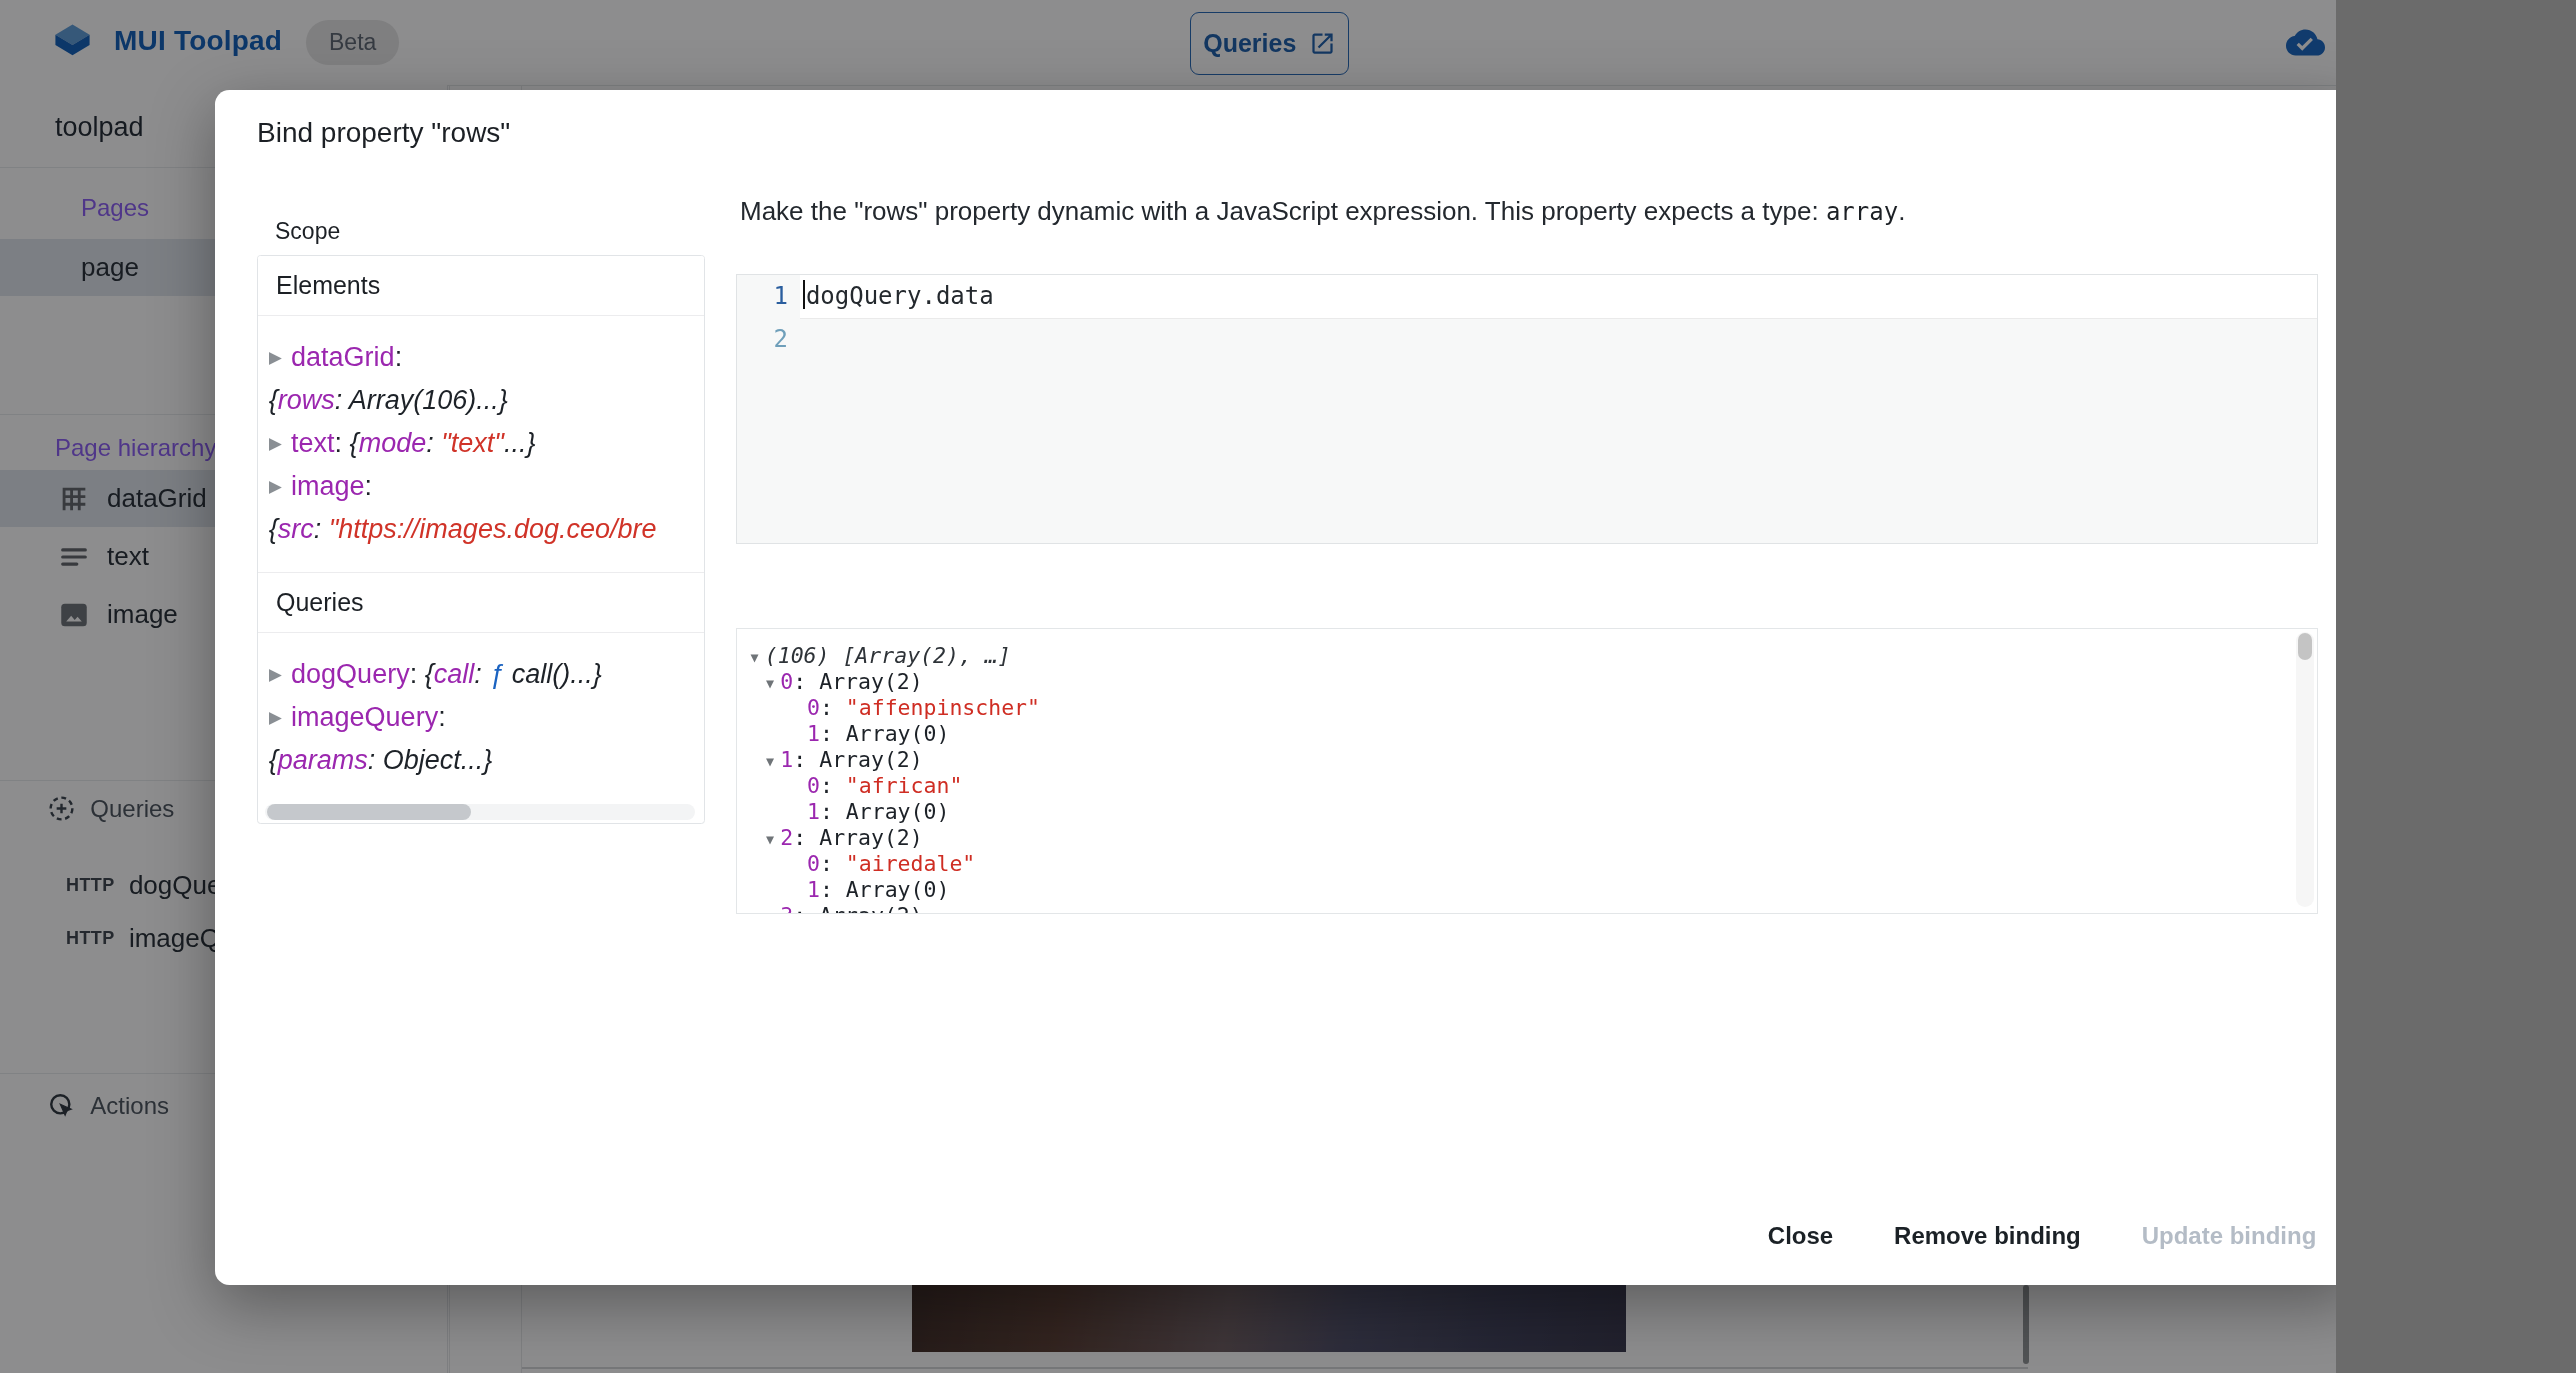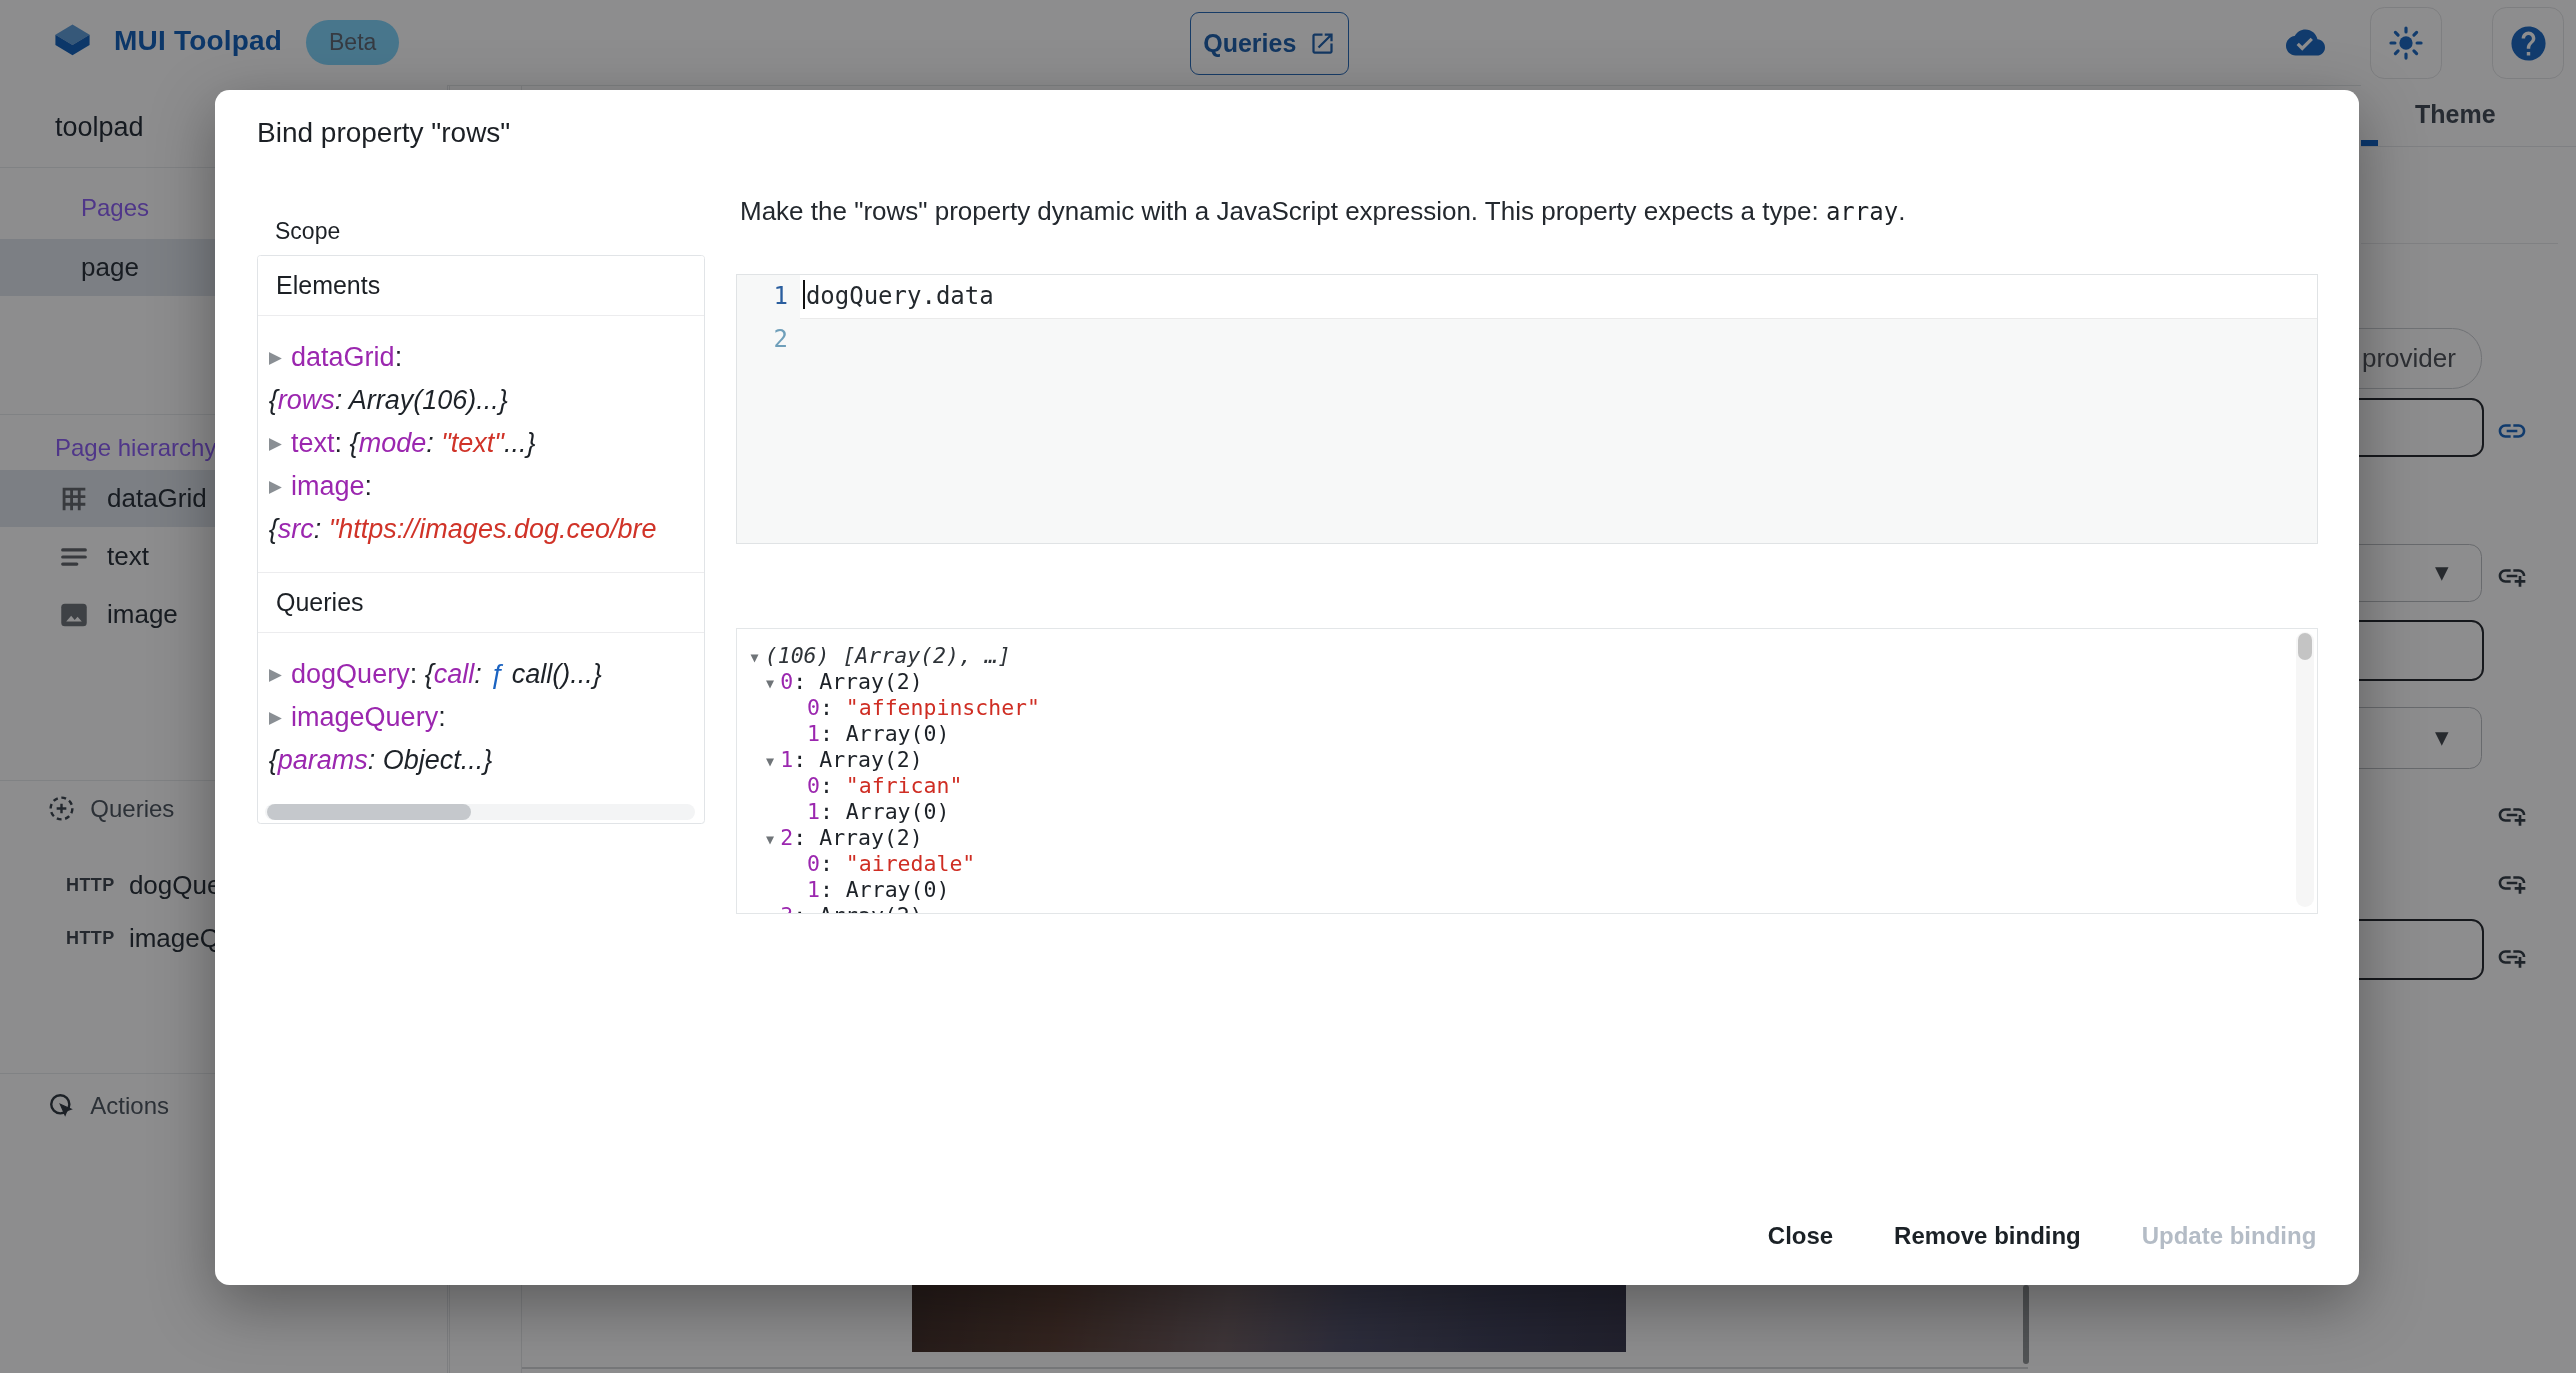--- a/index.html
+++ b/index.html
@@ -1,24 +1,24 @@
 <!DOCTYPE html>
 <html style="font-size:14.3px"><head>
 <meta charset="utf-8">
 <style>
   html,body{margin:0;padding:0;background:#6b6b6b;}
-  #stage{position:relative;width:2576px;height:1374px;overflow:hidden;background:#ffffff;
+  #stage{position:relative;width:2336px;height:1374px;overflow:hidden;background:#ffffff;
          font-family:"Liberation Sans",sans-serif;-webkit-font-smoothing:antialiased;}
   .abs{position:absolute;}
 
   
   .topbar{left:0;top:0;width:2576px;height:85px;background:#fff;border-bottom:0.9px solid #e3e6e9;}
   .logo{left:52px;top:21.5px;width:41px;height:41px;}
   .brand{left:114px;top:25px;font-size:28px;font-weight:700;color:#0d5eba;letter-spacing:0.2px;}
-  .beta-chip{left:306px;top:19.7px;height:45px;padding:0 23px;border-radius:22.4px;background:#7dd3fc;
+  .beta-chip{left:306px;top:19.7px;height:45px;padding:0 23px;border-radius:22.4px;background:#e5e5e5;
              color:#5b6470;font-size:23px;display:flex;align-items:center;}
   .preview-btn{left:1190px;top:11.6px;width:159px;height:63px;border:1.8px solid #2166b6;border-radius:9px;
                color:#1a5dab;font-size:25px;font-weight:700;display:flex;align-items:center;justify-content:center;gap:12.5px;background:transparent;}
   .tb-icon{width:39px;height:39px;}
   .tb-ghostbtn{width:72px;height:72px;top:7.2px;border:0.9px solid #e3e4e6;border-radius:14.3px;display:flex;align-items:center;justify-content:center;background:transparent;}
 
   .sidebar{left:0;top:85px;width:447px;height:1289px;background:#fff;border-right:0.9px solid #e2e5e8;}
   .sb-appname{left:55px;top:27px;font-size:27px;color:#1d2630;}
   .sb-div{left:0;right:0;height:0.9px;background:#e7eaec;}
   .sb-label{left:81px;font-size:24px;color:#8b5cf6;}

